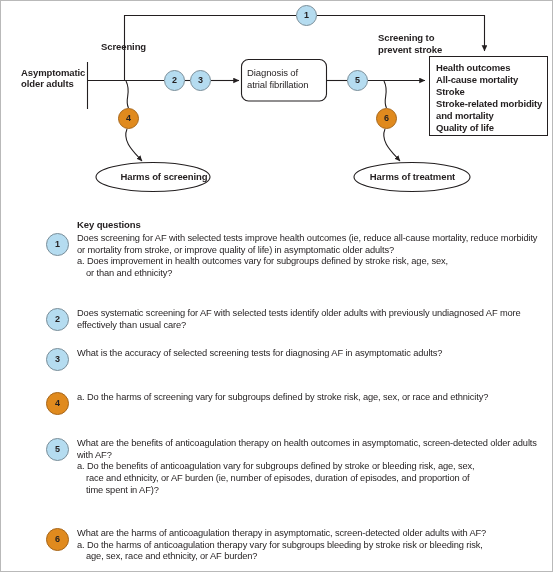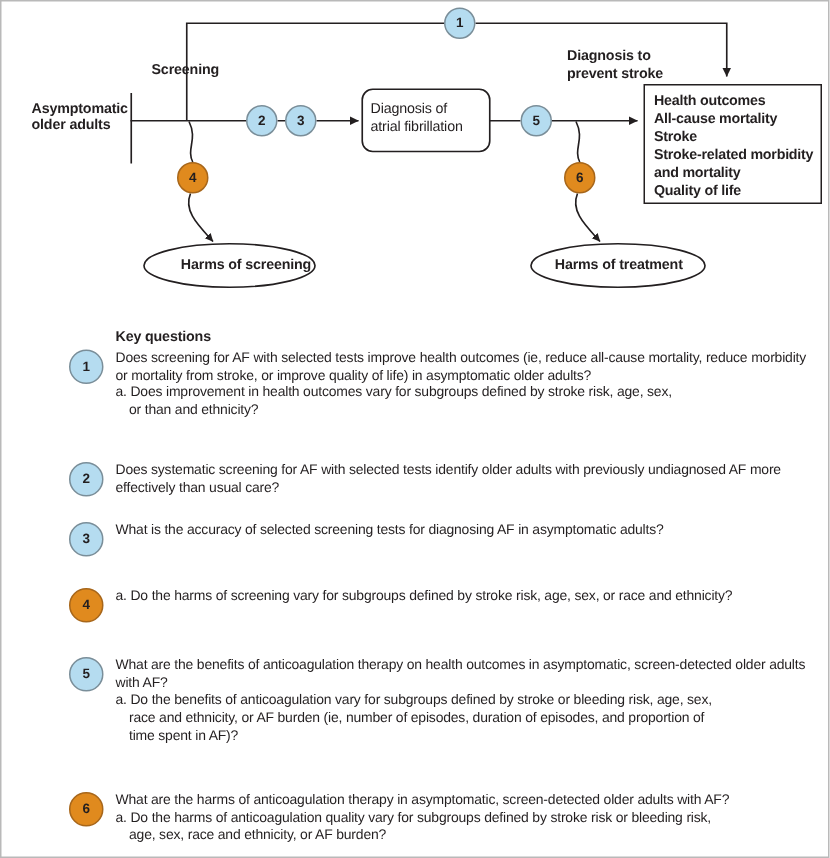--- a/index.html
+++ b/index.html
@@ -225,21 +225,21 @@
     </svg>
 
     <div class="dg-label" id="lbl-population">
       <span>Asymptomatic</span><br>
       <span>older adults</span>
     </div>
 
     <div class="dg-label" id="lbl-screening">Screening</div>
 
     <div class="dg-label" id="lbl-treatment">
-      <span>Diagnosis to</span><br>
+      <span>Screening to</span><br>
       <span>prevent stroke</span>
     </div>
 
     <div class="dg-label" id="lbl-diagnosis">
       <span>Diagnosis of</span><br>
       <span>atrial fibrillation</span>
     </div>
 
     <div class="dg-label" id="lbl-harms-screening">Harms of screening</div>
 
@@ -308,19 +308,19 @@
         <span class="sub">a. Do the benefits of anticoagulation vary for subgroups defined by stroke or bleeding risk, age, sex,</span>
         <span class="sub-cont">race and ethnicity, or AF burden (ie, number of episodes, duration of episodes, and proportion of</span>
         <span class="sub-cont">time spent in AF)?</span>
       </div>
     </div>
 
     <div class="kq-row" id="kq-row-6">
       <div class="kq-bullet node-orange">6</div>
       <div class="kq-text">
         <span>What are the harms of anticoagulation therapy in asymptomatic, screen-detected older adults with AF?</span>
-        <span class="sub">a. Do the harms of anticoagulation quality vary for subgroups defined by stroke risk or bleeding risk,</span>
+        <span class="sub">a. Do the harms of anticoagulation therapy vary for subgroups bleeding by stroke risk or bleeding risk,</span>
         <span class="sub-cont">age, sex, race and ethnicity, or AF burden?</span>
       </div>
     </div>
 
   </div>
 </div>
 
 </body></html>

